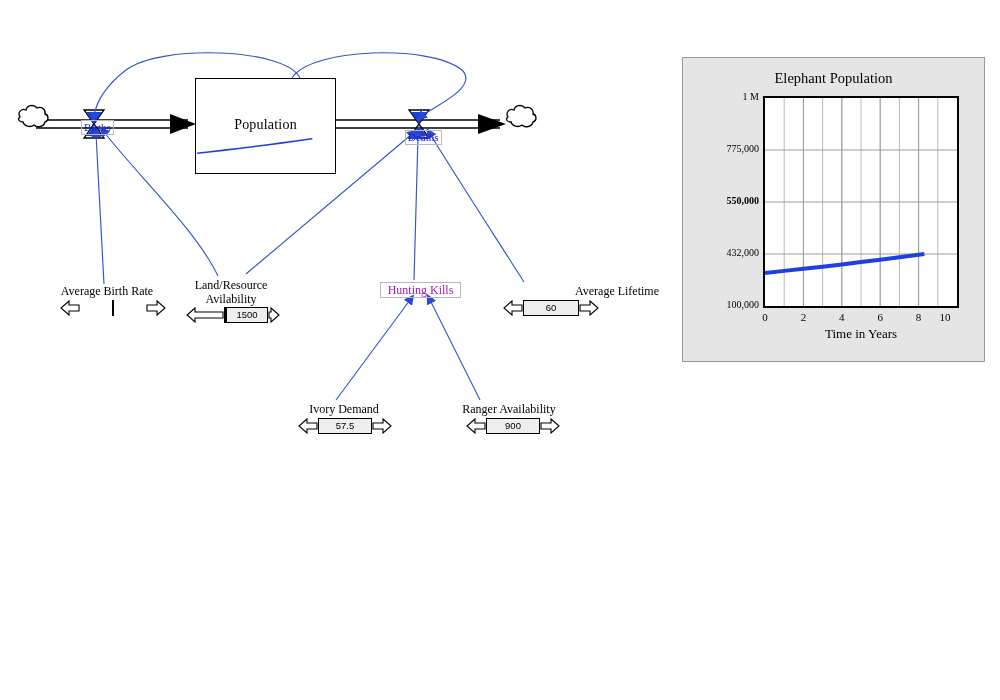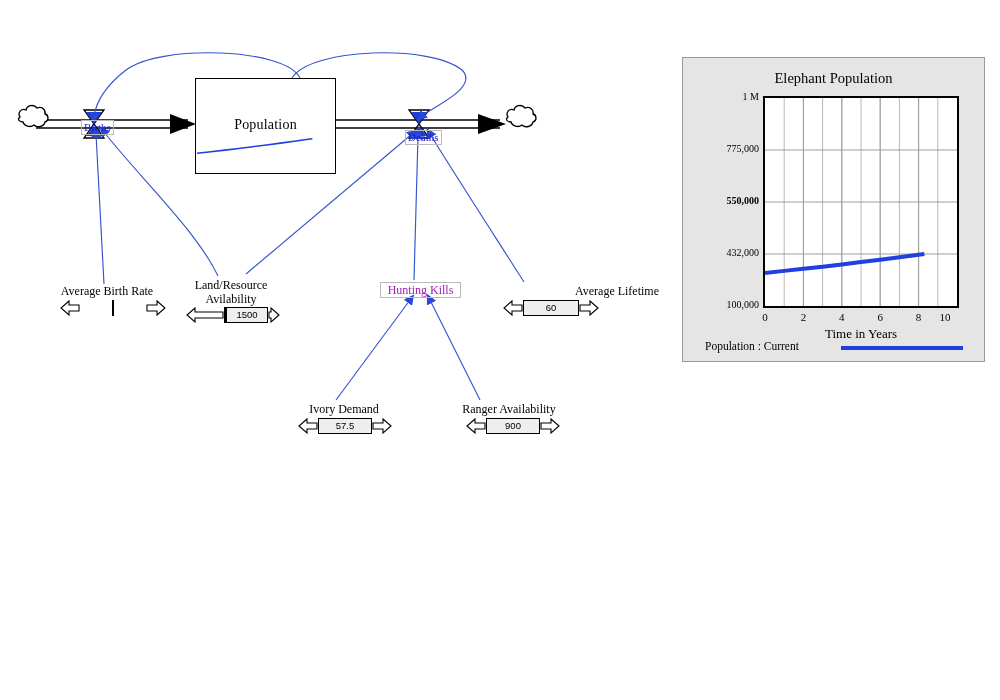--- a/index.html
+++ b/index.html
@@ -378,17 +378,13 @@
       <div class="xtick-label" style="left: 70px; top: 253px;">0</div>
       <div class="xtick-label" style="left: 108.4px; top: 253px;">2</div>
       <div class="xtick-label" style="left: 146.8px; top: 253px;">4</div>
       <div class="xtick-label" style="left: 185.2px; top: 253px;">6</div>
       <div class="xtick-label" style="left: 223.6px; top: 253px;">8</div>
       <div class="xtick-label" style="left: 250px; top: 253px;">10</div>
     </div>
 
   <div id="xaxis-title">Time in Years</div>
 
-  <div id="legend-row">
-    <span id="legend-label">Population : Current</span>
-    <span id="legend-swatch" style="background: rgb(31, 63, 224);"></span>
-  </div>
 </div>
 
 </body></html>

